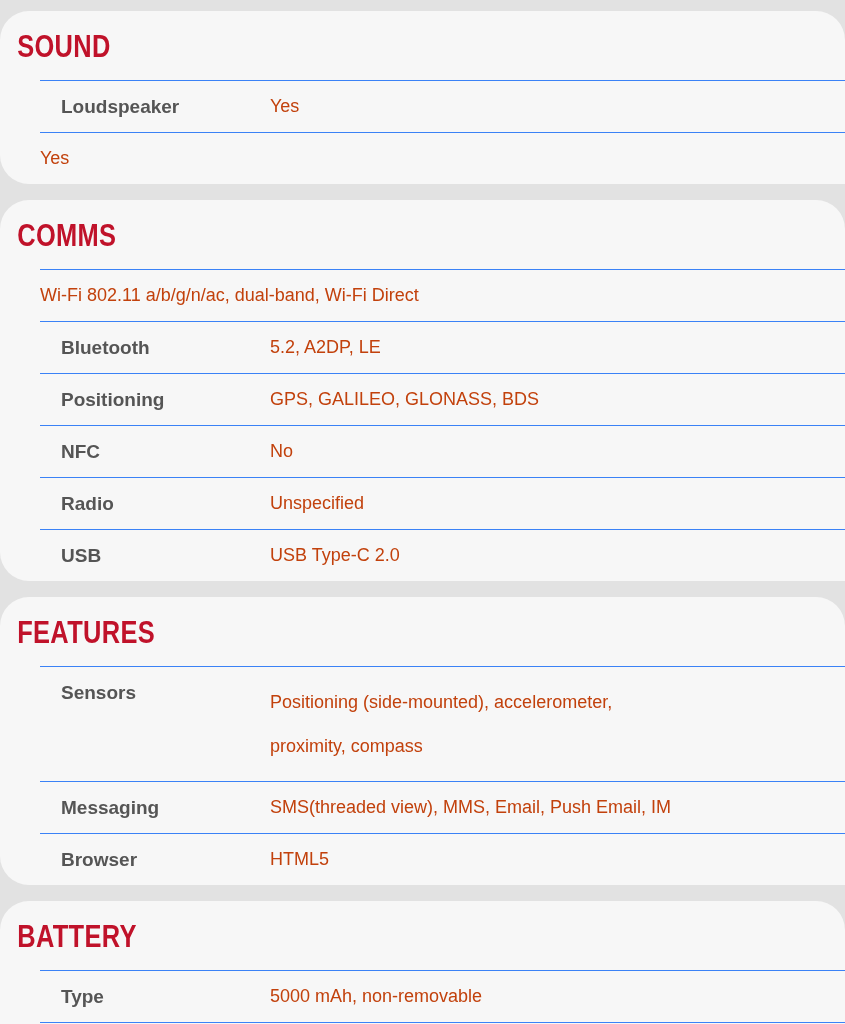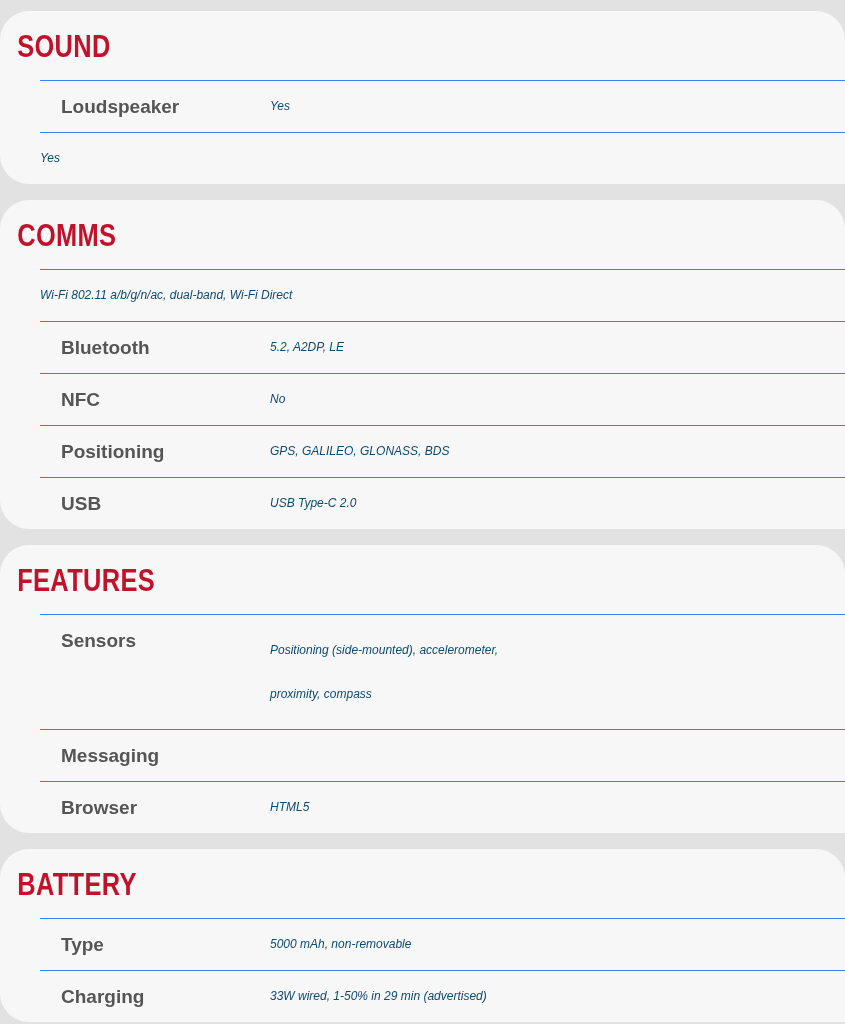--- a/index.html
+++ b/index.html
@@ -69,26 +69,25 @@
     padding: 13px 10px 13px 21px;
     font-size: 19px;
     font-weight: 700;
     color: #555555;
     line-height: 25px;
   }
 
   .spec-value {
     flex: 1;
     padding: 13px 14px 13px 0;
-    font-size: 12px;
+    font-size: 18px;
     font-weight: 400;
-    color: #0c4a6e;
+    color: #c2410c;
     line-height: 44px;
     white-space: pre-line;
-    font-style: italic;
   }
   .spec-value.single {
     line-height: 25px;
   }
 </style>
 </head>
 <body>
 
 <div id="spec-sheet">
     <div class="section-gap top"></div>
@@ -106,42 +105,47 @@
     <div class="spec-section">
       <div class="section-title">COMMS</div>
       <div class="spec-row">
         <div class="spec-value single">Wi-Fi 802.11 a/b/g/n/ac, dual-band, Wi-Fi Direct</div>
       </div>
       <div class="spec-row">
         <div class="spec-label">Bluetooth</div>
         <div class="spec-value single">5.2, A2DP, LE</div>
       </div>
       <div class="spec-row">
+        <div class="spec-label">Positioning</div>
+        <div class="spec-value single">GPS, GALILEO, GLONASS, BDS</div>
+      </div>
+      <div class="spec-row">
         <div class="spec-label">NFC</div>
         <div class="spec-value single">No</div>
       </div>
       <div class="spec-row">
-        <div class="spec-label">Positioning</div>
-        <div class="spec-value single">GPS, GALILEO, GLONASS, BDS</div>
+        <div class="spec-label">Radio</div>
+        <div class="spec-value single">Unspecified</div>
       </div>
       <div class="spec-row">
         <div class="spec-label">USB</div>
         <div class="spec-value single">USB Type-C 2.0</div>
       </div>
     </div>
     <div class="section-gap"></div>
     <div class="spec-section">
       <div class="section-title">FEATURES</div>
       <div class="spec-row">
         <div class="spec-label">Sensors</div>
         <div class="spec-value">Positioning (side-mounted), accelerometer,
 proximity, compass</div>
       </div>
       <div class="spec-row">
         <div class="spec-label">Messaging</div>
+        <div class="spec-value single">SMS(threaded view), MMS, Email, Push Email, IM</div>
       </div>
       <div class="spec-row">
         <div class="spec-label">Browser</div>
         <div class="spec-value single">HTML5</div>
       </div>
     </div>
     <div class="section-gap"></div>
     <div class="spec-section">
       <div class="section-title">BATTERY</div>
       <div class="spec-row">

